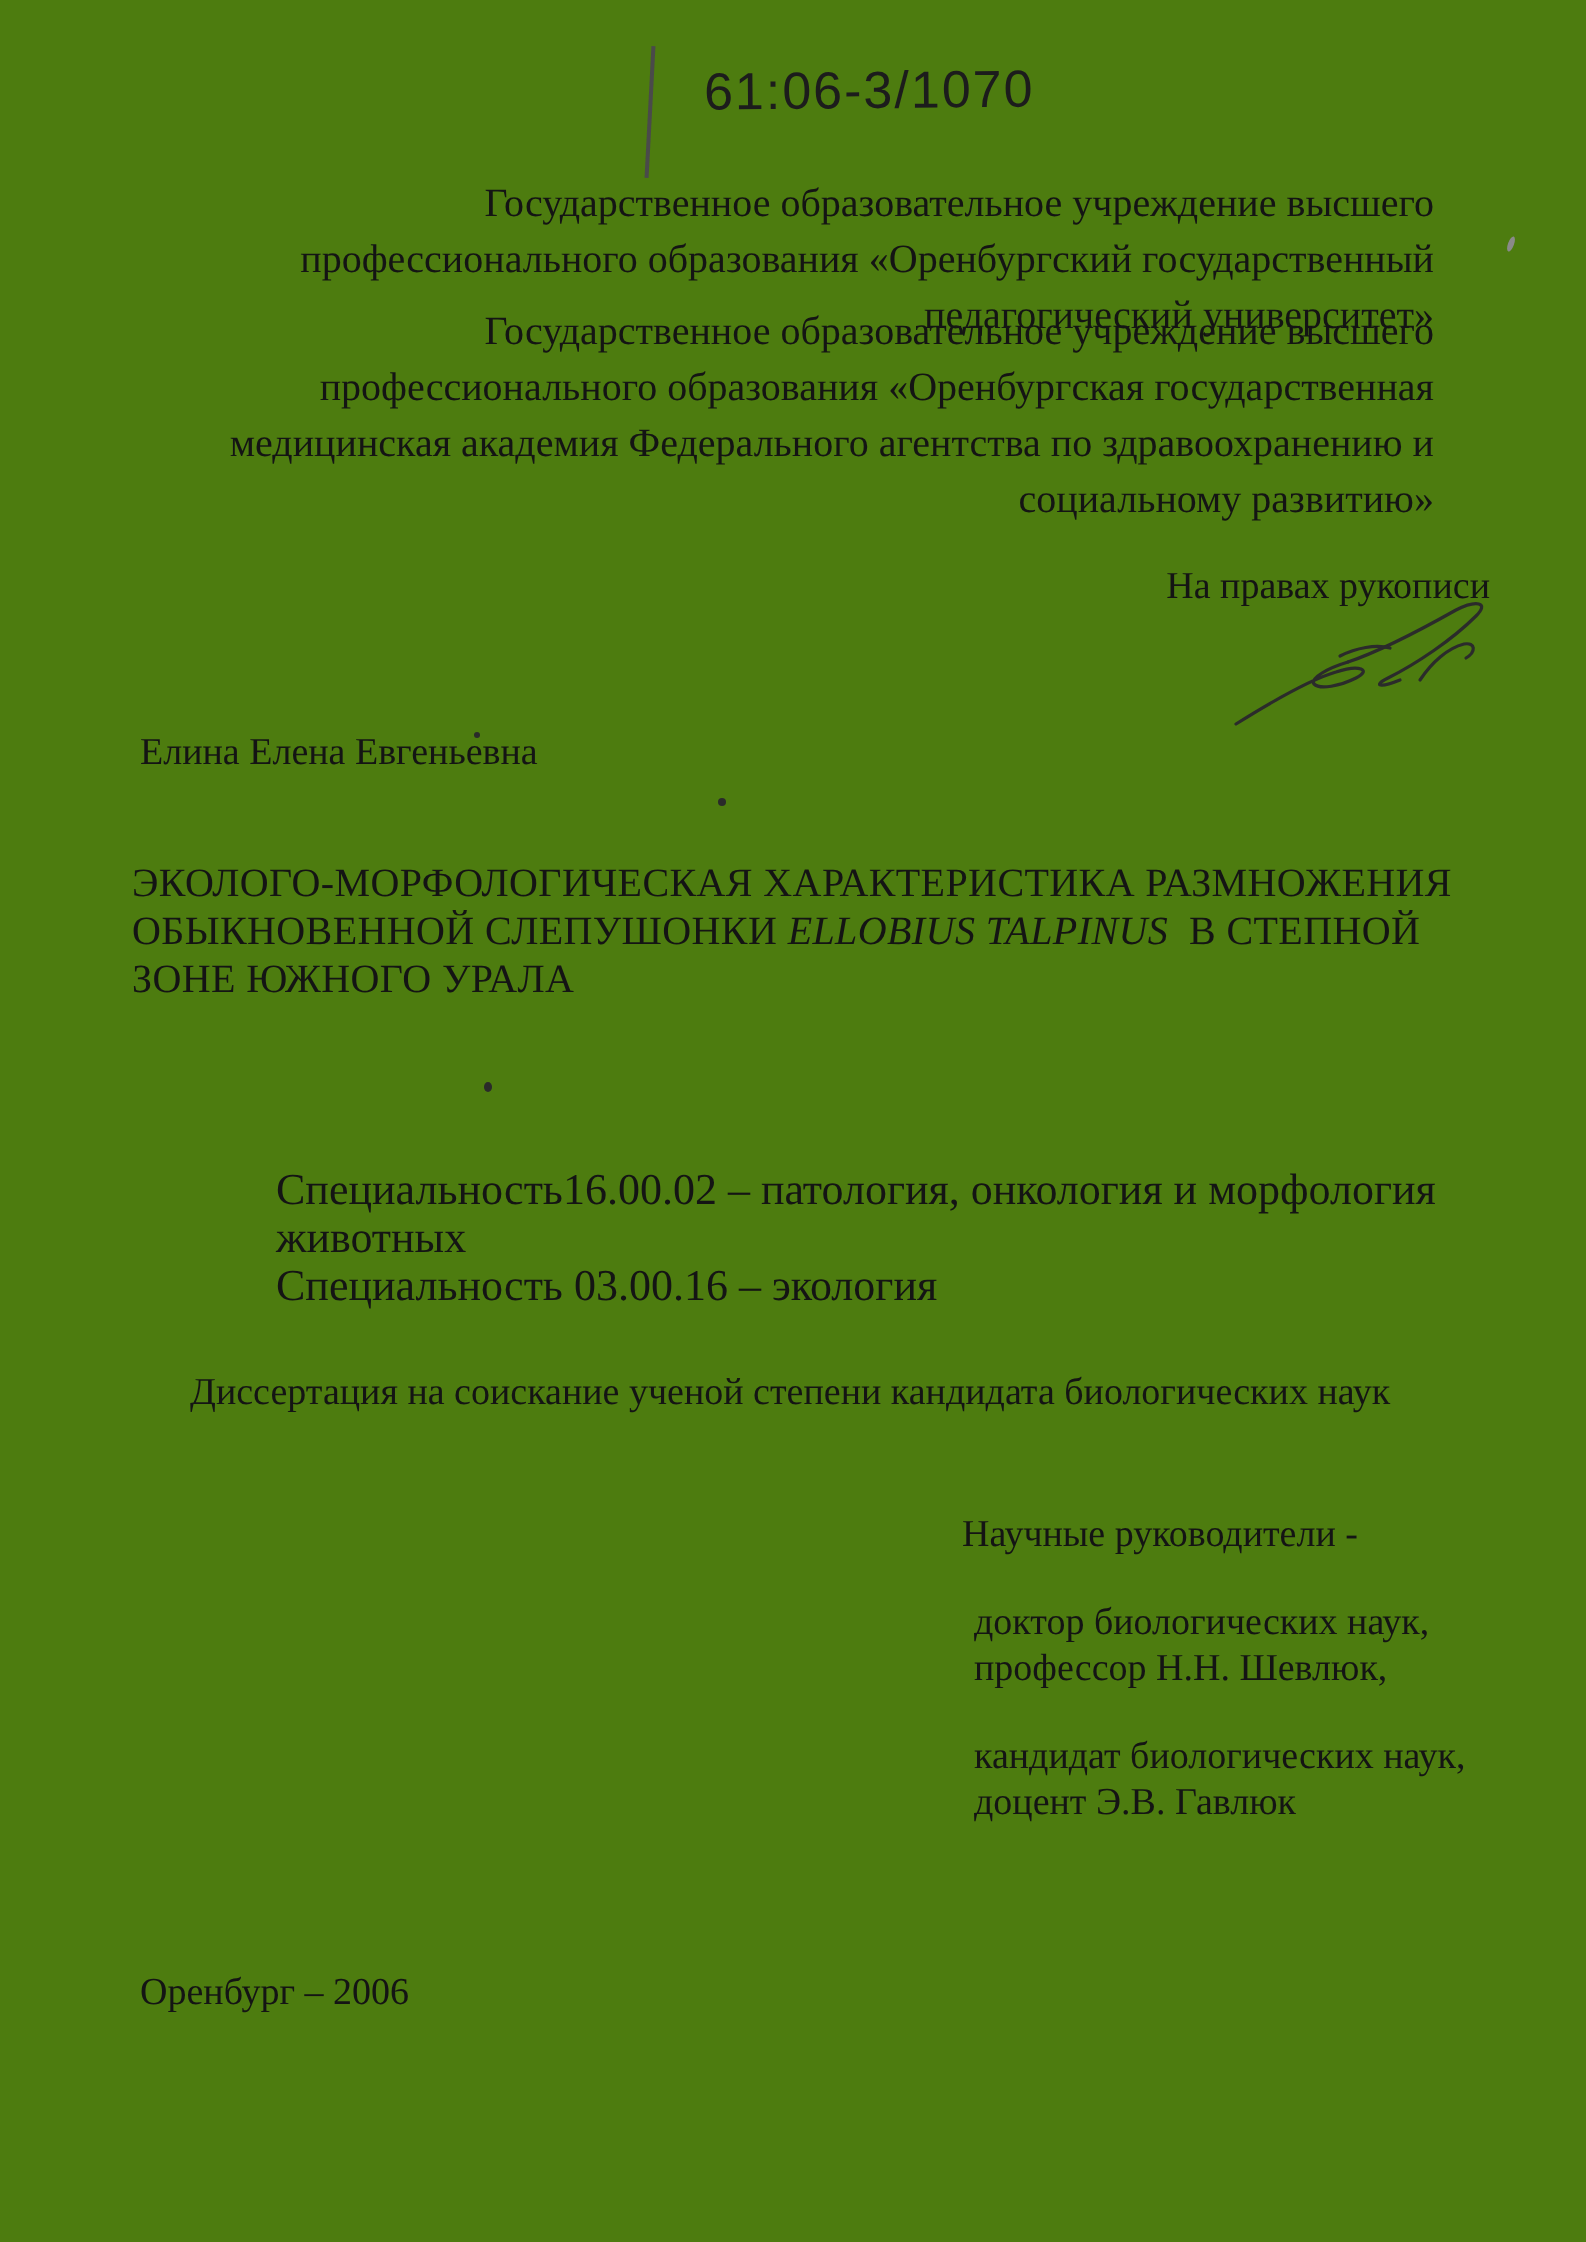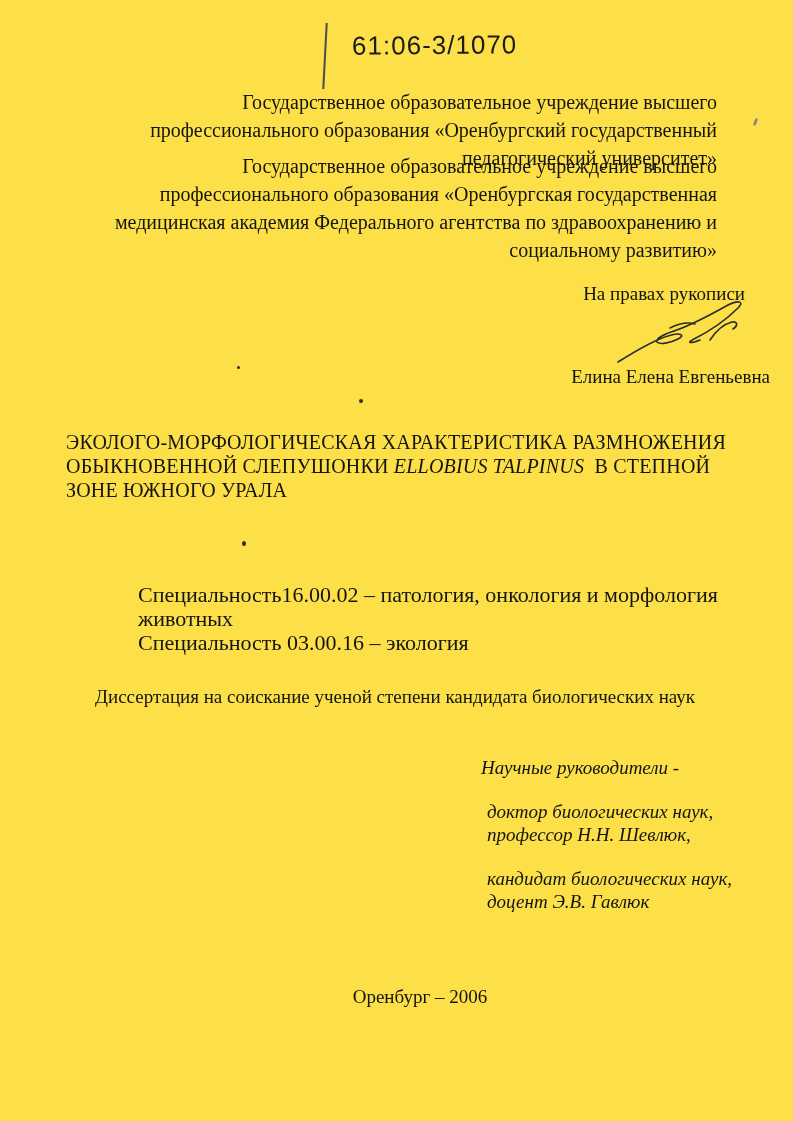--- a/index.html
+++ b/index.html
@@ -4,21 +4,21 @@
 <style>
   html, body {
     margin: 0;
     padding: 0;
     background: #ffffff;
   }
   .page {
     position: relative;
     width: 793px;
     height: 1121px;
-    background: #fde047;
+    background: #4d7c0f;
     font-family: "Liberation Serif", "DejaVu Serif", serif;
     color: #141414;
     overflow: hidden;
   }
   .abs { position: absolute; }
 
   .stamp-line {
     left: 324px; top: 23px;
     width: 2px; height: 66px;
     background: #4a4a4a;
@@ -51,21 +51,21 @@
     text-align: center;
   }
   .signature {
     left: 612px; top: 298px;
     width: 145px; height: 75px;
   }
 
   .author-name {
     left: 70px; top: 366px;
     width: 700px;
-    text-align: right;
+    text-align: left;
     font-size: 19px;
   }
 
   .diss-title {
     left: 66px; top: 430px;
     width: 661px;
     text-align: left;
     font-size: 20px;
     line-height: 24px;
     white-space: pre-wrap;
@@ -81,28 +81,26 @@
 
   .dissertation-line {
     left: 95px; top: 686px;
     font-size: 19px;
   }
 
   .supervisors {
     left: 481px; top: 756px;
     font-size: 19px;
     line-height: 23px;
-    font-style: italic;
   }
   .supervisors .group { margin-top: 21px; padding-left: 6px; }
 
   .city-year {
     left: 70px; top: 986px;
     width: 700px;
-    text-align: center;
     font-size: 19px;
   }
 
   .artifact {
     border-radius: 50%;
     background: #2a2a2a;
   }
   .artifact.a1 { left: 237px; top: 366px; width: 3px; height: 3px; }
   .artifact.a2 { left: 359px; top: 399px; width: 4px; height: 4px; }
   .artifact.a3 { left: 242px; top: 541px; width: 4px; height: 5px; }

